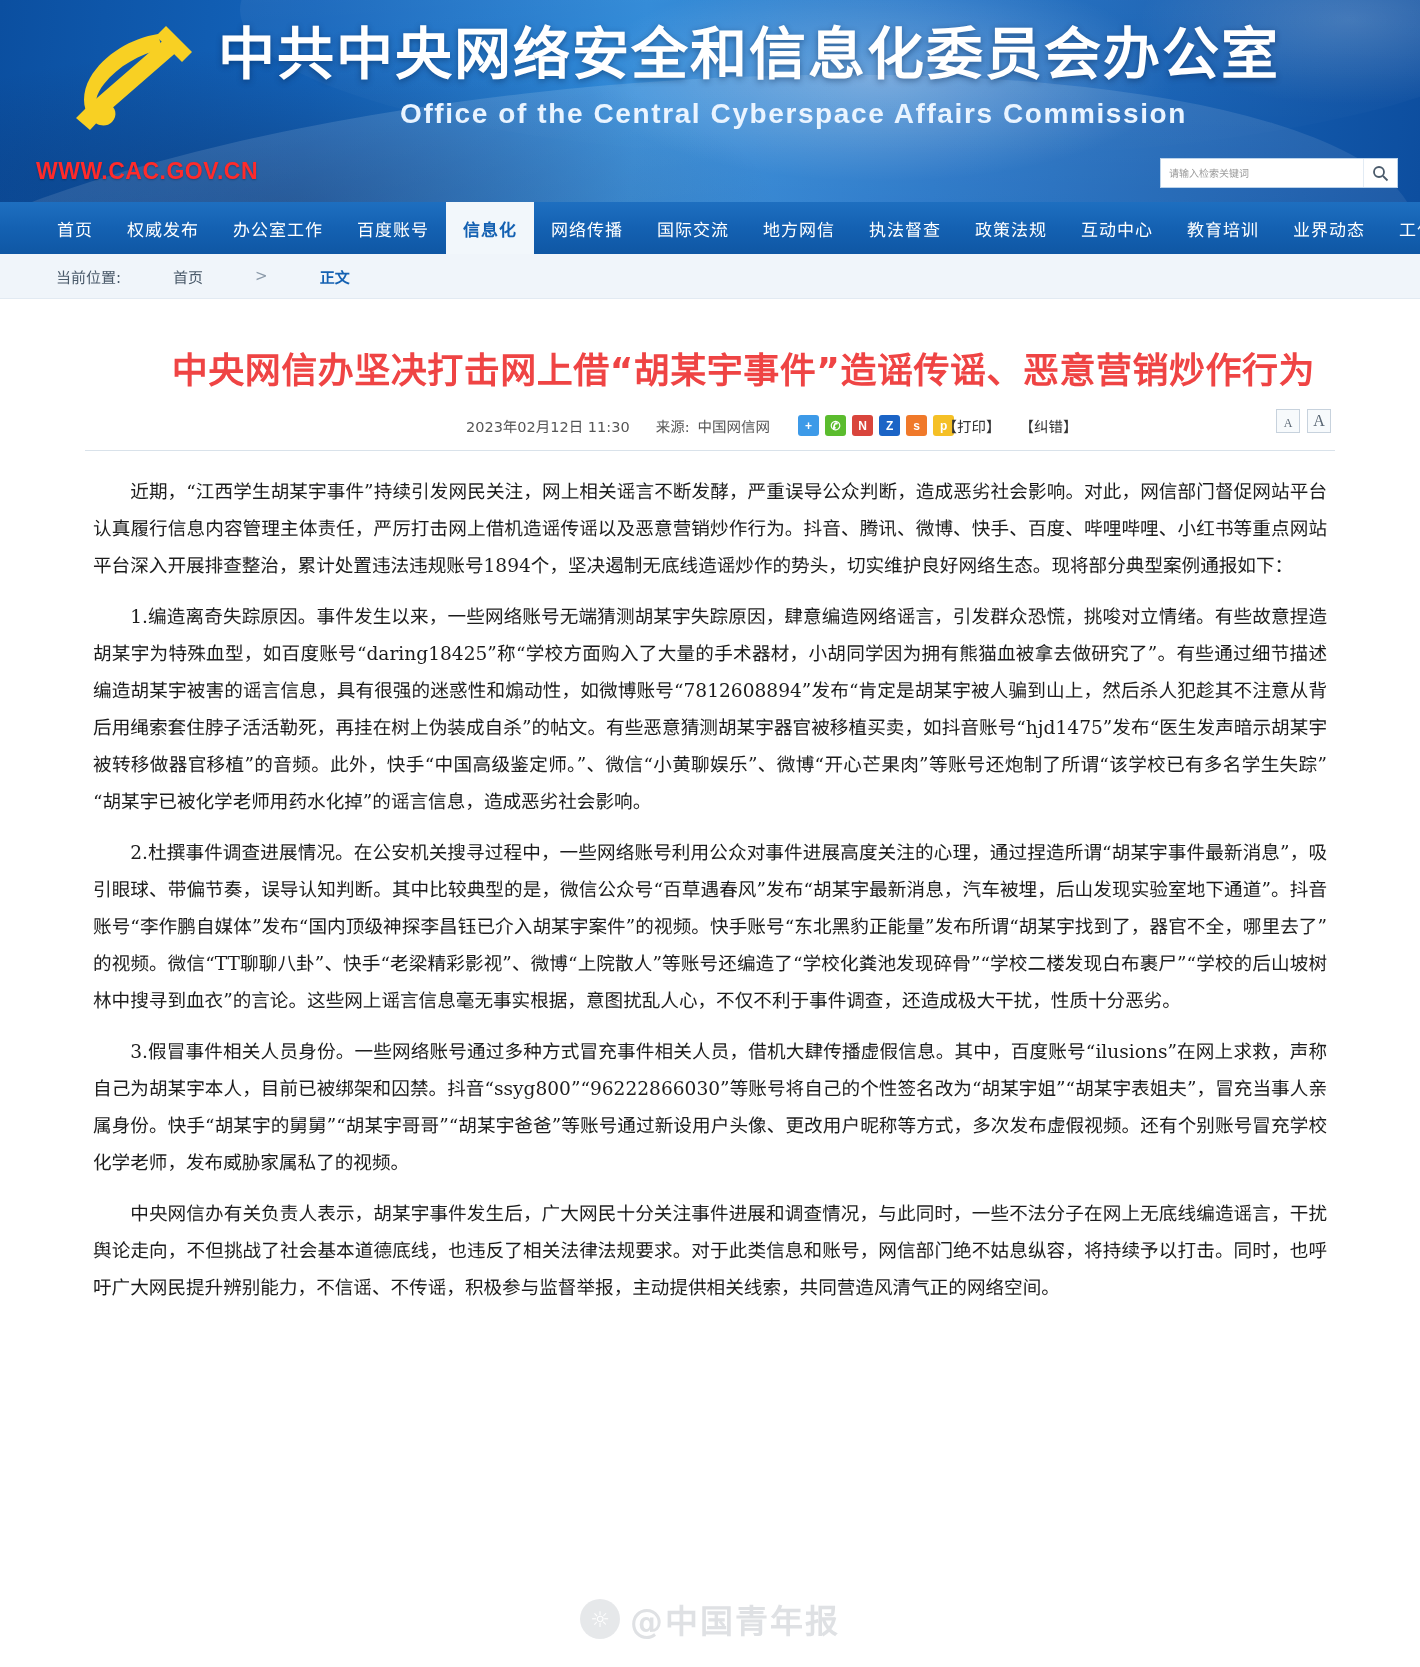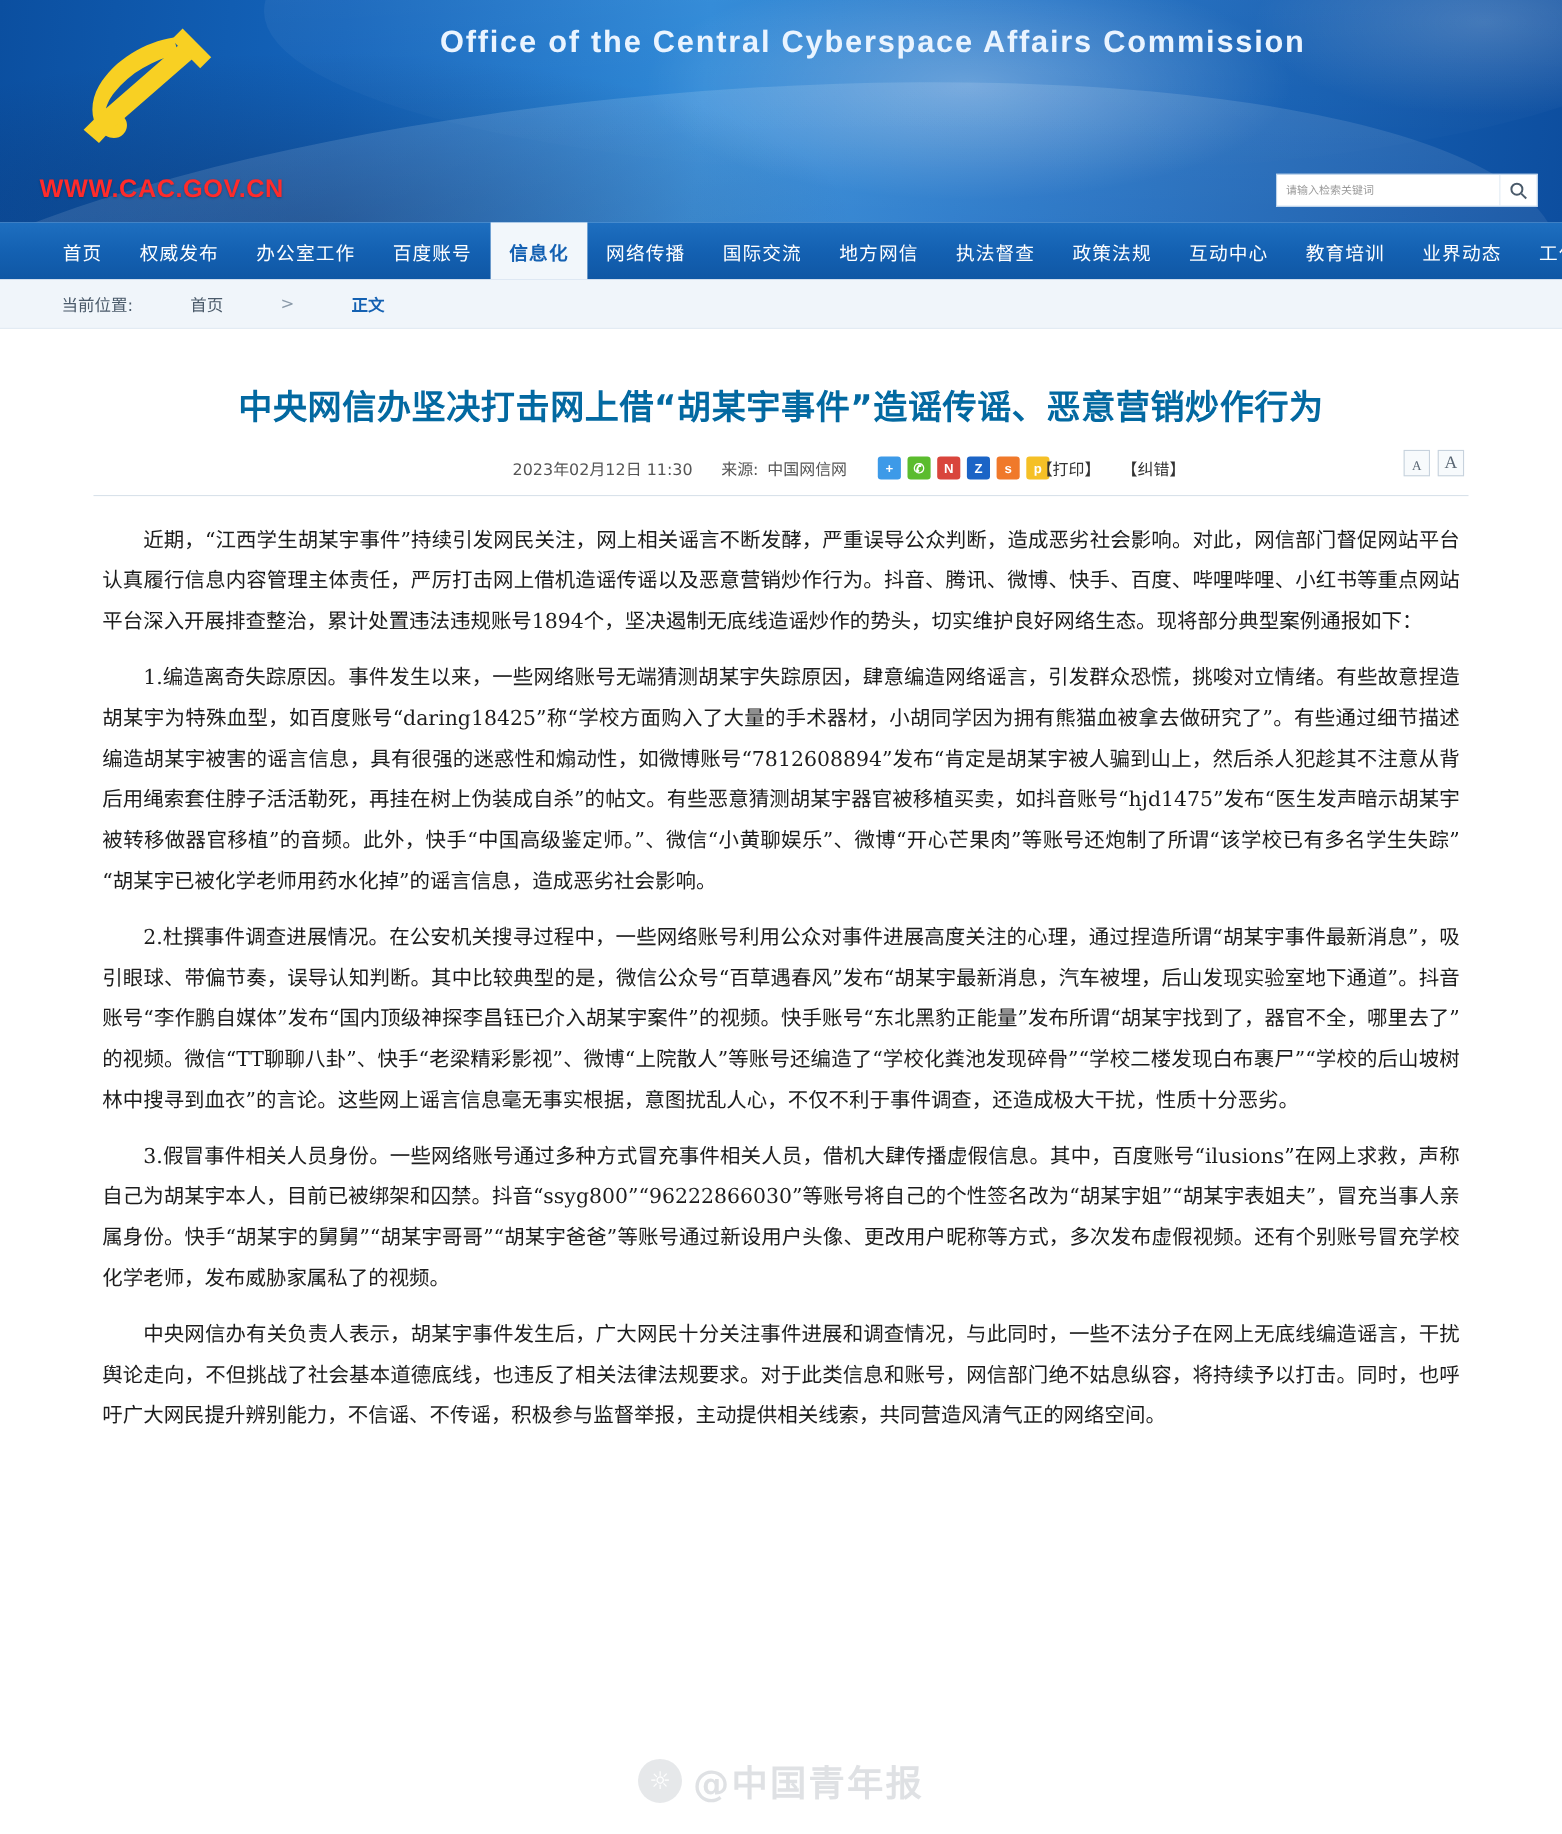--- a/index.html
+++ b/index.html
@@ -158,25 +158,25 @@
   .crumb-cur { color: #1461b2; font-weight: bold; }
   .crumb-link { color: #4a5a6a; cursor: pointer; }
 
   
   .article {
     width: 1270px;
     margin: 0 auto;
     padding: 34px 0 0 0;
   }
   .art-title {
-    text-align: center;
-    font-family: "DejaVu Sans", sans-serif;
-    font-size: 31px;
-    font-weight: bold;
-    color: #0369a1;
+    text-align: right;
+    font-family: "DejaVu Sans", sans-serif;
+    font-size: 36px;
+    font-weight: bold;
+    color: #ef4444;
     letter-spacing: .5px;
     line-height: 48px;
     padding: 14px 30px 20px 30px;
   }
   .meta-row {
     position: relative;
     display: flex;
     align-items: center;
     justify-content: center;
     gap: 26px;
@@ -280,20 +280,21 @@
 
     <svg class="emblem" viewBox="0 0 160 130">
       <g fill="#f8d023">
         <path d="M112 16 C 86 20, 58 36, 44 60 C 36 74, 36 90, 44 100 C 50 108, 60 110, 66 104 C 72 98, 70 88, 62 86 C 56 84, 52 88, 53 93 C 47 88, 50 76, 58 66 C 72 48, 94 36, 116 31 L 112 16 Z"></path>
         <path d="M30 100 L 44 86 L 120 20 L 133 32 L 56 99 L 44 112 Z"></path>
         <path d="M120 8 L 146 34 L 136 44 L 110 18 Z"></path>
       </g>
     </svg>
 
     <div class="title-block">
+      <div class="cn-title">中共中央网络安全和信息化委员会办公室</div>
       <div class="en-title">Office of the Central Cyberspace Affairs Commission</div>
     </div>
 
     <div class="site-url">WWW.CAC.GOV.CN</div>
 
     <div class="search-box">
       <input type="text" placeholder="请输入检索关键词" style="">
       <span class="search-btn">
         <svg width="17" height="17" viewBox="0 0 17 17" aria-hidden="true">
           <circle cx="7" cy="7" r="5" fill="none" stroke="#4a5a6a" stroke-width="1.8"></circle>

